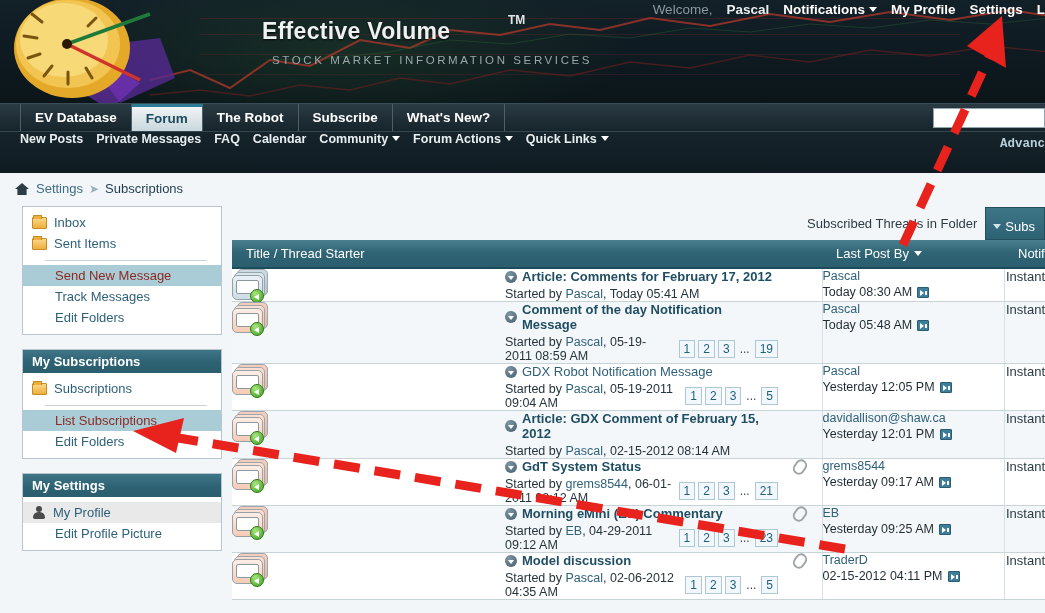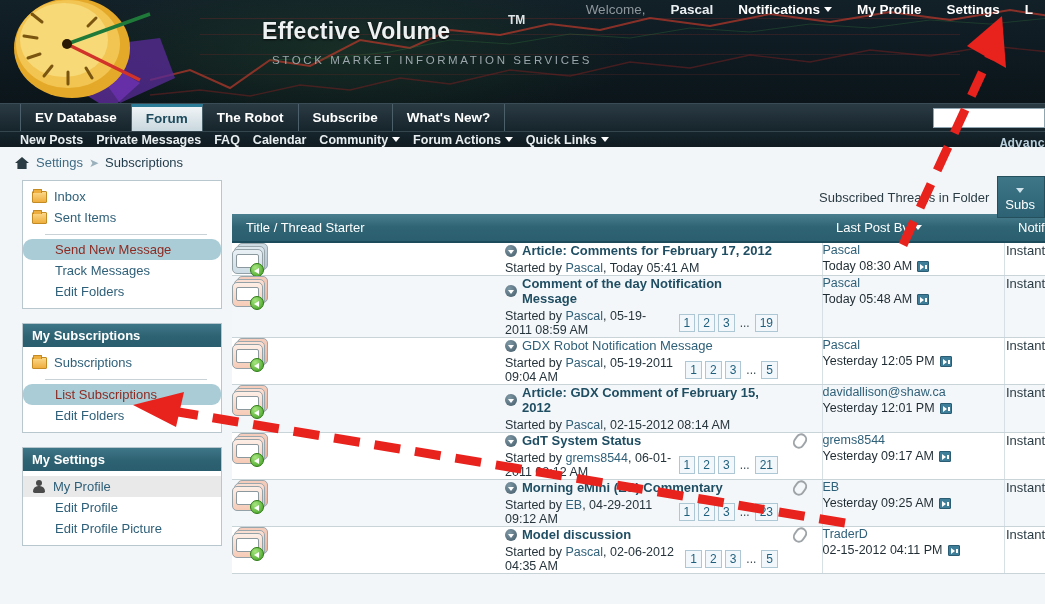--- a/index.html
+++ b/index.html
@@ -44,22 +44,22 @@
   .logo-tm {
     position:absolute; left:508px; top:13px;
     color:#dfe4e6; font-size:12px; font-weight:bold;
   }
   .logo-sub {
     position:absolute; left:272px; top:54px;
     color:#9aa6ab; font-size:11.5px; letter-spacing:2.6px;
   }
 
   .topnav {
-    position:absolute; right:12px; top:2px;
-    display:flex; align-items:center; gap:25px;
+    position:absolute; right:0; top:2px;
+    display:flex; align-items:center; gap:14px;
     padding-right:0;
     font-size:13.5px;
     white-space:nowrap;
   }
   .topnav .welcome { color:#8d979c; font-weight:normal; }
   .topnav a { color:#ffffff; font-weight:bold; text-decoration:none; }
   .topnav .user { color:#e9eef0; font-weight:bold; }
   .caret-d {
     display:inline-block; width:0;height:0;
     border-left:4px solid transparent; border-right:4px solid transparent;
@@ -87,24 +87,24 @@
     line-height:24px;
   }
   .searchbox {
     position:absolute; right:0; top:4px;
     width:112px; height:20px; background:#ffffff;
     border:1px solid #8fa5b0;
   }
 
   
   .subnav {
-    position:relative; height:16px;
+    position:relative; height:42px;
     background:linear-gradient(180deg,#16242b 0%,#0f1b21 100%);
     border-top:1px solid #35464f;
-    display:flex; align-items:center;
+    display:flex; align-items:flex-start;
   }
   .subnav .items { display:flex; gap:13px; padding-left:20px; }
   .subnav a { color:#e8eef0; font-size:12.5px; font-weight:bold; text-decoration:none; white-space:nowrap;}
   .adv-search {
     position:absolute; right:0; top:5px;
     color:#b9cfdb; font-size:12.5px; font-weight:bold;font-family:Liberation Mono, monospace;
   }
 
   
   .page { position:relative; height:457px; background:#f3f6f8; }
@@ -132,21 +132,21 @@
   .block-body { padding:5px 0 6px; }
   .row-item {
     display:flex; align-items:center; gap:7px;
     padding:3px 9px; font-size:13px; color:#2f6079;
     cursor:pointer;
   }
   .row-item.sel { background:#e9e9e9; }
   .row-item.hl { background:#a9ccd6; }
   .row-item.hl .lbl { color:#8c2b23; }
   .row-item .lbl { color:#2f6079; }
-  .row-item.plain { padding-left:32px;border-radius:9px; }
+  .row-item.plain { padding-left:32px; }
   .divider { height:1px; background:#c9d2d6; margin:6px 14px 4px 22px; }
   .folder-ic {
     width:15px;height:12px; flex:none; position:relative;
     background:linear-gradient(180deg,#fbd88a,#eeae3d);
     border:1px solid #c58b23; border-radius:1px;
   }
   .folder-ic:before{
     content:""; position:absolute; left:0; top:-3px; width:7px;height:3px;
     background:#eeae3d; border:1px solid #c58b23; border-bottom:none; border-radius:1px 1px 0 0;
   }
@@ -165,21 +165,20 @@
   .folderbar {
     height:34px; display:flex; align-items:center; justify-content:flex-end;
     gap:8px; padding-right:0;
   }
   .folderbar .lab { font-size:13px; color:#2b3c45; }
   .folder-btn {
     background:linear-gradient(180deg,#3f7687 0%,#2c6273 100%);
     color:#ffffff; font-size:13px; padding:11px 9px 5px 7px;
     border:1px solid #24505e; display:flex; align-items:center; gap:4px;
     cursor:pointer;
-    flex-direction:column;
   }
   .caret-w {
     width:0;height:0;border-left:4px solid transparent;border-right:4px solid transparent;
     border-top:5px solid #cfe4ec;
   }
 
   table.threads { width:100%; border-collapse:collapse; table-layout:fixed; }
   table.threads th {
     background:linear-gradient(180deg,#4a7f90 0%,#2f6475 48%,#2b5f70 100%);
     color:#ffffff; font-size:13px; font-weight:normal;
@@ -428,23 +427,20 @@
     </div>
 
     <div class="block">
       <div class="block-hd">My Settings</div>
       <div class="block-body">
         <div class="row-item sel">
           <span class="person-ic"></span>
           <span class="lbl">My Profile</span>
         </div>
         <div class="row-item plain">
-          <span class="lbl">Edit Profile</span>
-        </div>
-        <div class="row-item plain">
           <span class="lbl">Edit Profile Picture</span>
         </div>
       </div>
     </div>
   </div>
 
   <div class="main">
     <div class="folderbar">
       <span class="lab">Subscribed Threads in Folder</span>
       <div class="folder-btn">

